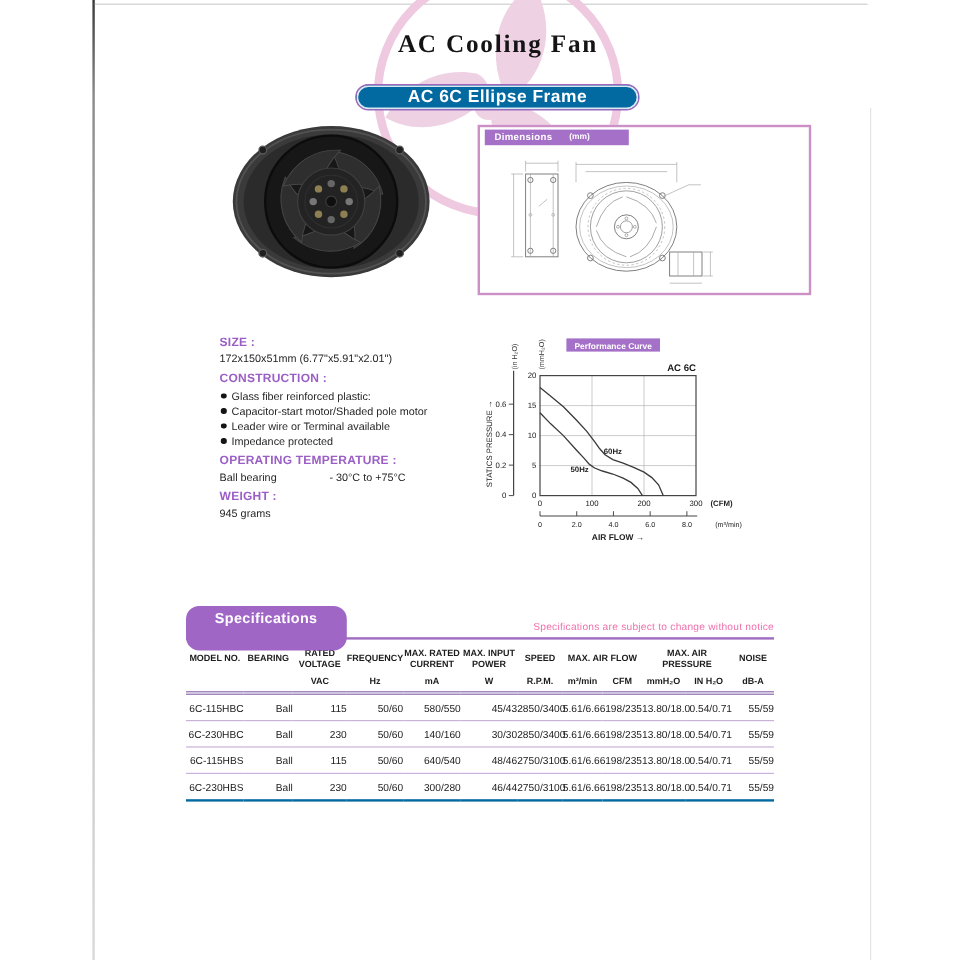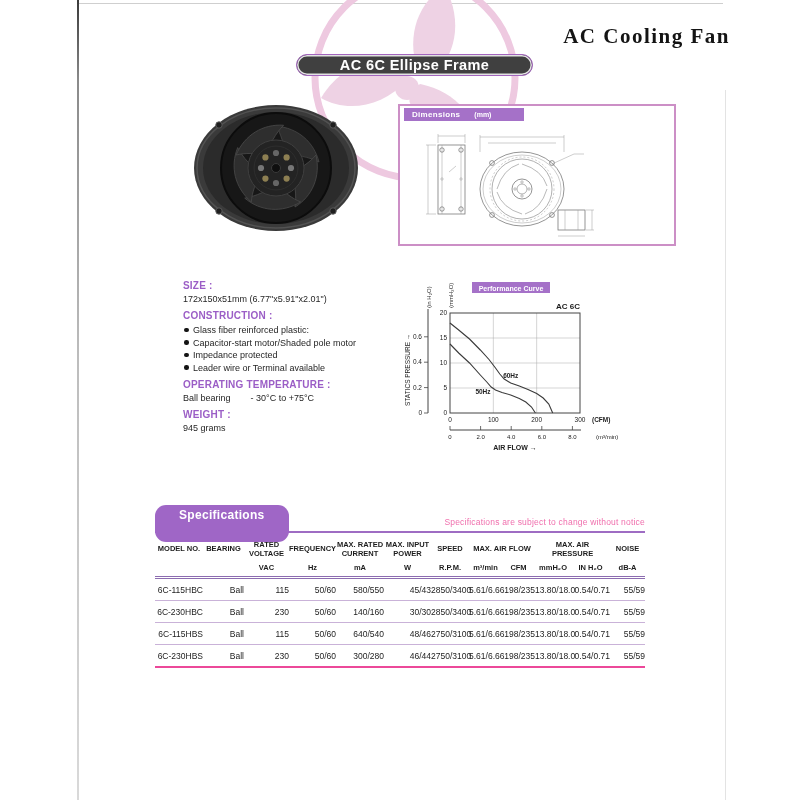--- a/index.html
+++ b/index.html
@@ -6,56 +6,56 @@
   .sheet{position:relative;width:800px;height:800px;background:#ffffff;overflow:hidden;
          font-family:"Liberation Sans",sans-serif;color:#222;}
   
   .edge-left{position:absolute;left:77px;top:0;width:2px;height:800px;
     background:linear-gradient(#3a3a3a 0%,#8a8a8a 10%,#bdbdbd 45%,#d9d9d9 100%);}
   .edge-top{position:absolute;left:79px;top:3px;width:644px;height:1px;background:#cfcfcf;}
   .edge-right{position:absolute;left:725px;top:90px;width:1px;height:710px;background:#e3e3e3;}
   
   .watermark{position:absolute;left:297px;top:-38px;width:236px;height:236px;}
   
-  .title{position:absolute;left:100px;top:24px;width:630px;margin:0;text-align:right;
+  .title{position:absolute;left:100px;top:24px;width:630px;margin:0;text-align:center;
     font-family:"Liberation Serif",serif;font-weight:bold;font-size:21px;letter-spacing:1.5px;color:#141414;}
-  .badge{position:absolute;left:296px;top:54px;width:237px;height:22px;box-sizing:border-box;
-    background:#404040;border:1px solid #a264bd;border-radius:13px;
+  .badge{position:absolute;left:296px;top:70px;width:237px;height:22px;box-sizing:border-box;
+    background:#0369a1;border:1px solid #a264bd;border-radius:13px;
     box-shadow:inset 0 0 0 1.5px rgba(255,255,255,.85);
     display:flex;align-items:center;justify-content:center;}
   .badge span{color:#fff;font-weight:bold;font-size:14.5px;letter-spacing:.4px;}
   
   .fan-photo{position:absolute;left:192px;top:104px;width:168px;height:132px;}
   
   .dim-box{position:absolute;left:398px;top:104px;width:278px;height:142px;box-sizing:border-box;
     border:2px solid #cc8fc6;background:#fff;}
   .dim-label{position:absolute;left:4px;top:2px;width:120px;height:13px;background:#a571c8;
     display:flex;align-items:center;color:#fff;font-weight:bold;}
   .dim-label .nm{font-size:8px;margin-left:8px;letter-spacing:.3px;}
   .dim-label .un{font-size:7px;margin-left:14px;}
   .dim-draw{position:absolute;left:2px;top:18px;width:300px;height:120px;}
   
   .details{position:absolute;left:183px;top:280px;width:230px;}
   .sec-h{font-weight:bold;font-size:10px;color:#9b5ec6;letter-spacing:.2px;margin:0 0 3px;}
   .sec-t{font-size:9px;color:#262626;margin:0 0 6px;}
   .c-list{margin:0 0 5px;}
   .c-item{position:relative;font-size:9px;color:#262626;line-height:12.5px;padding-left:10px;}
   .c-item .dot{position:absolute;left:1px;top:3.5px;width:4.5px;height:4.5px;border-radius:50%;background:#141414;}
-  .temp-line .temp-range{margin-left:20px;text-align:right;}
+  .temp-line .temp-range{margin-left:44px;text-align:right;}
   
   .perf-chart{position:absolute;left:398px;top:272px;width:235px;height:182px;}
   
   .specs{position:absolute;left:155px;top:505px;width:490px;}
   .specs-head-row{position:relative;height:24px;}
   .specs-pill{position:absolute;left:0;top:0;padding:3px 24px 20px;background:#9f66c6;border-radius:11px;
     color:#fff;font-weight:bold;font-size:12px;letter-spacing:.3px;}
   .specs-notice{position:absolute;right:0;bottom:2px;font-size:8.5px;color:#f06fad;letter-spacing:.2px;}
   .specs-rule{height:2px;background:#9e6cc3;margin-top:2px;}
   table.spec{width:490px;border-collapse:collapse;table-layout:fixed;margin-top:2px;
-    border-bottom:2px solid #ec4899;}
+    border-bottom:2px solid #0369a1;}
   table.spec th{font-size:7.5px;font-weight:bold;color:#1c1c1c;text-align:center;line-height:1.25;padding:0;}
   table.spec th.h1{height:24px;vertical-align:middle;padding-top:2px;}
   table.spec th.h2{height:13px;vertical-align:middle;border-bottom:3px double #8c6cb0;padding-bottom:2px;}
   table.spec td{font-size:8.5px;color:#1c1c1c;text-align:right;height:21px;vertical-align:middle;padding:0;}
   table.spec tbody tr + tr td{border-top:1px solid #c9b2d8;}
 </style>
 </head>
 <body>
 
 <div class="sheet">
@@ -184,22 +184,22 @@
     </svg>
   </div>
 
   <div class="details">
     <div class="sec-h">SIZE :</div>
     <div class="sec-t">172x150x51mm (6.77"x5.91"x2.01")</div>
     <div class="sec-h">CONSTRUCTION :</div>
     <div class="c-list" id="construction-list">
         <div class="c-item"><span class="dot"></span><span>Glass fiber reinforced plastic:</span></div>
         <div class="c-item"><span class="dot"></span><span>Capacitor-start motor/Shaded pole motor</span></div>
+        <div class="c-item"><span class="dot"></span><span>Leader wire  or Terminal available</span></div>
         <div class="c-item"><span class="dot"></span><span>Impedance protected</span></div>
-        <div class="c-item"><span class="dot"></span><span>Leader wire  or Terminal available</span></div>
       </div>
     <div class="sec-h">OPERATING TEMPERATURE :</div>
     <div class="sec-t temp-line">
       <span>Ball bearing</span><span class="temp-range">- 30°C to +75°C</span>
     </div>
     <div class="sec-h">WEIGHT :</div>
     <div class="sec-t">945 grams</div>
   </div>
 
   <svg class="perf-chart" id="perf-chart" viewBox="0 0 235 182">

